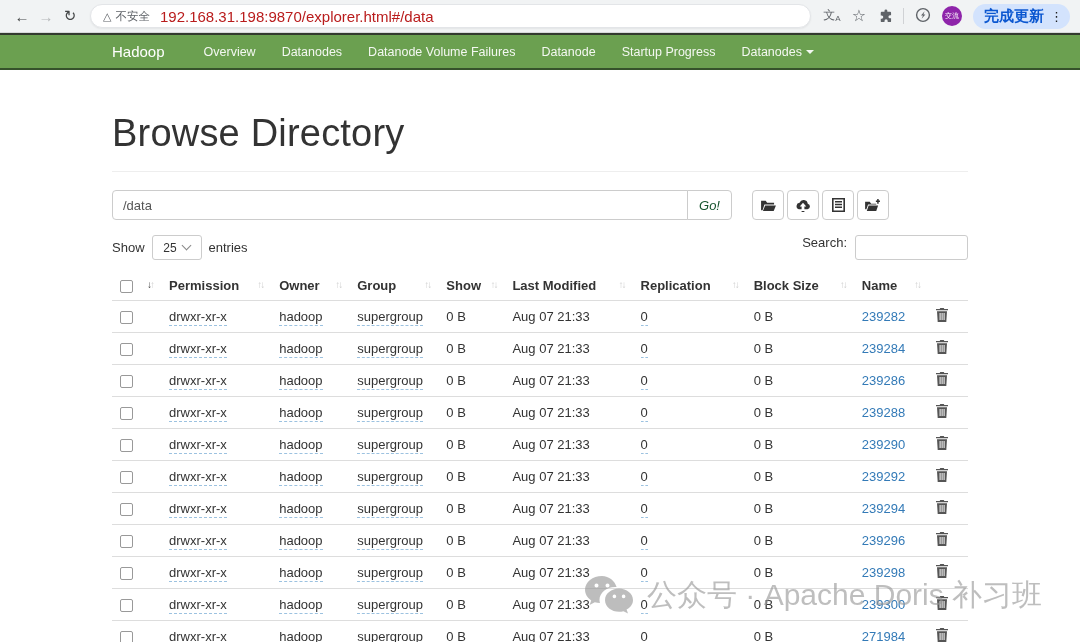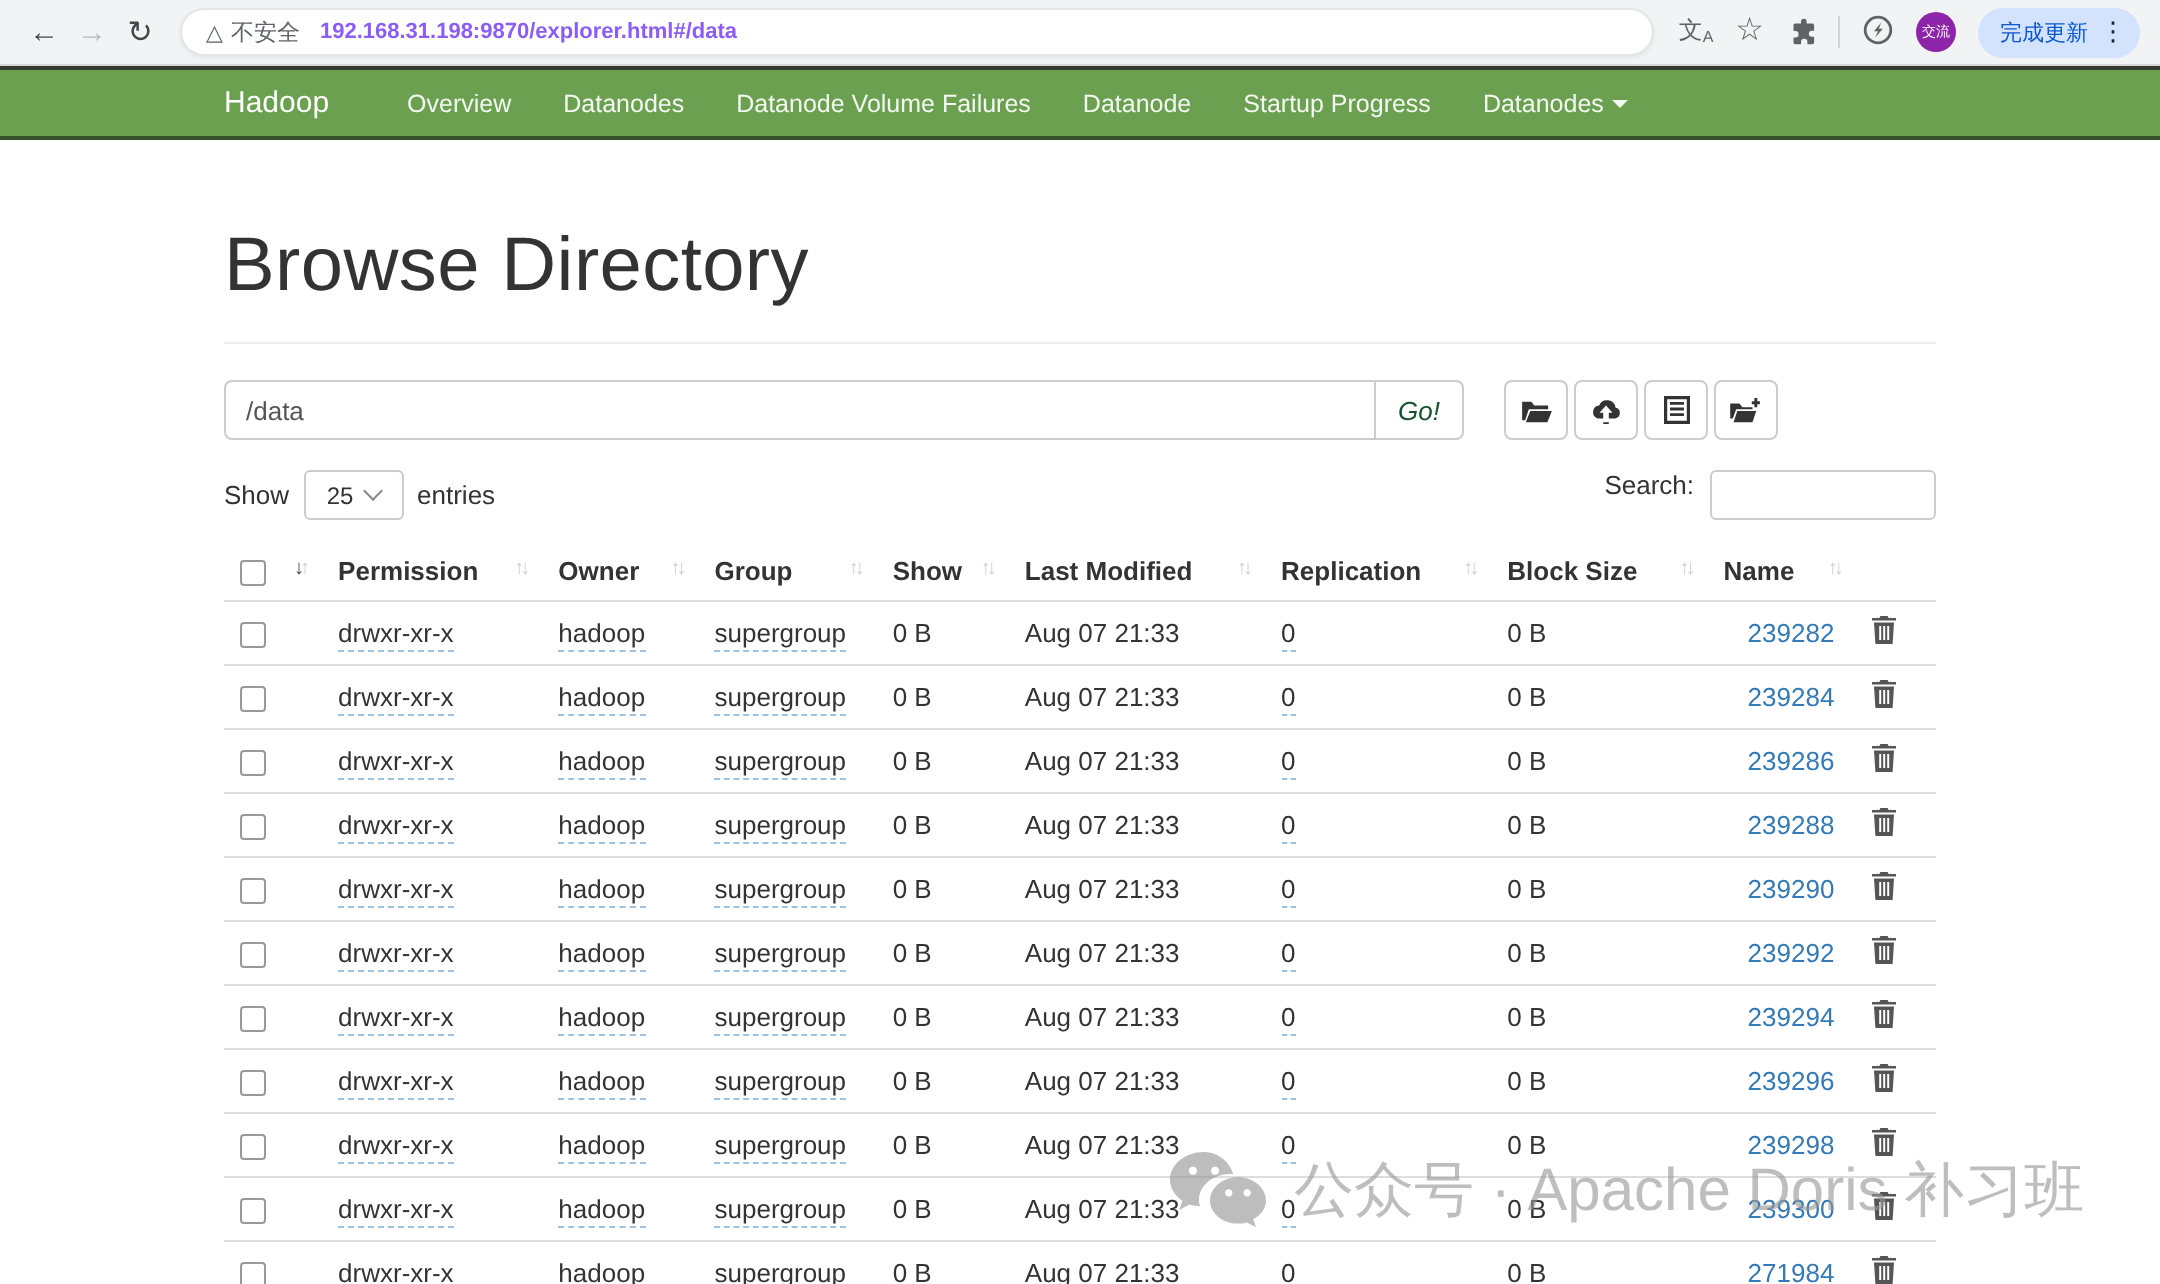--- a/index.html
+++ b/index.html
@@ -9,29 +9,29 @@
   
   .chrome { height:33px; background:#f1f3f4; display:flex; align-items:center;
     padding:0 10px; border-bottom:1px solid #d7d8da; }
   .nav-btn { width:24px; text-align:center; font-size:15px; color:#454748; cursor:pointer; }
   .nav-btn.disabled { color:#b6b8ba; }
   .omnibox { flex:1; margin:0 12px 0 8px; height:24px; background:#fff;
     border:1px solid #e3e5e8; border-radius:12px; display:flex; align-items:center;
     padding:0 12px; box-shadow:0 1px 2px rgba(0,0,0,.06); }
   .warn-tri { font-size:11px; color:#5f6368; margin-right:4px; }
   .sec-label { font-size:11.5px; color:#5f6368; margin-right:10px; }
-  .url-text { font-size:11px; color:#8b5cf6;font-weight:bold; }
+  .url-text { font-size:15px; color:#b91c1c; }
   .chrome-right { display:flex; align-items:center; gap:11px; }
   .c-icon { color:#5f6368; font-size:14px; line-height:1; cursor:pointer; }
   .divider { width:1px; height:16px; background:#d0d2d5; }
   .avatar { width:20px; height:20px; border-radius:50%; background:#8e24aa; color:#fff;
     font-size:7px; display:flex; align-items:center; justify-content:center; cursor:pointer; }
   .update-pill { background:#d3e3fd; border-radius:13px; height:25px; display:flex;
     align-items:center; padding:0 7px 0 11px; gap:6px; cursor:pointer; }
-  .update-pill .label { color:#0b57d0; font-size:11px; font-weight:normal; }
+  .update-pill .label { color:#0b57d0; font-size:15px; font-weight:bold; }
   .update-pill .dots { color:#1f1f1f; font-size:13px; }
 
   
   .navbar { height:37px; background:#6ba050; border-top:2px solid #323a2e;
     border-bottom:2px solid #35522b; display:flex; align-items:center; padding-left:112px; }
   .brand { color:#fff; font-size:15px; margin-right:26px; cursor:pointer; }
   .nav-item { color:rgba(255,255,255,.92); font-size:12.5px; padding:0 13px; cursor:pointer; }
   .caret { display:inline-block; width:0; height:0; border-left:4px solid transparent;
     border-right:4px solid transparent; border-top:4px solid rgba(255,255,255,.92);
     margin-left:4px; vertical-align:middle; }
@@ -68,21 +68,21 @@
   table.dir th { text-align:left; font-weight:bold; padding:7px 8px; white-space:nowrap; cursor:pointer; }
   table.dir td { padding:7px 8px; border-top:1px solid #ddd; white-space:nowrap; }
   thead tr { border-bottom:1px solid #ddd; }
   .sort-ic { float:right; font-size:10px; letter-spacing:-2px; color:#cfcfcf; margin-top:1px; }
   .sort-ic .on { color:#444; }
   .checkbox { width:13px; height:13px; border:1px solid #999; border-radius:2px;
     background:#fff; display:inline-block; vertical-align:middle; cursor:pointer; }
   th .sort-first { display:inline-block; margin-left:11px; font-size:10px;
     letter-spacing:-2px; vertical-align:middle; }
   td.editable span { border-bottom:1px dashed #9cc2e0; padding-bottom:1px; cursor:pointer; }
-  a.file-link { color:#337ab7; text-decoration:none; cursor:pointer;margin-left:12px; }
+  a.file-link { color:#337ab7; text-decoration:none; cursor:pointer; }
   .trash { cursor:pointer; display:inline-block; }
 
   
   .watermark { position:absolute; left:583px; top:574px; display:flex; align-items:center;
     gap:12px; color:rgba(150,150,150,.62); font-size:30px; pointer-events:none;
     white-space:nowrap; z-index:5; }
 </style>
 </head>
 <body>
 

